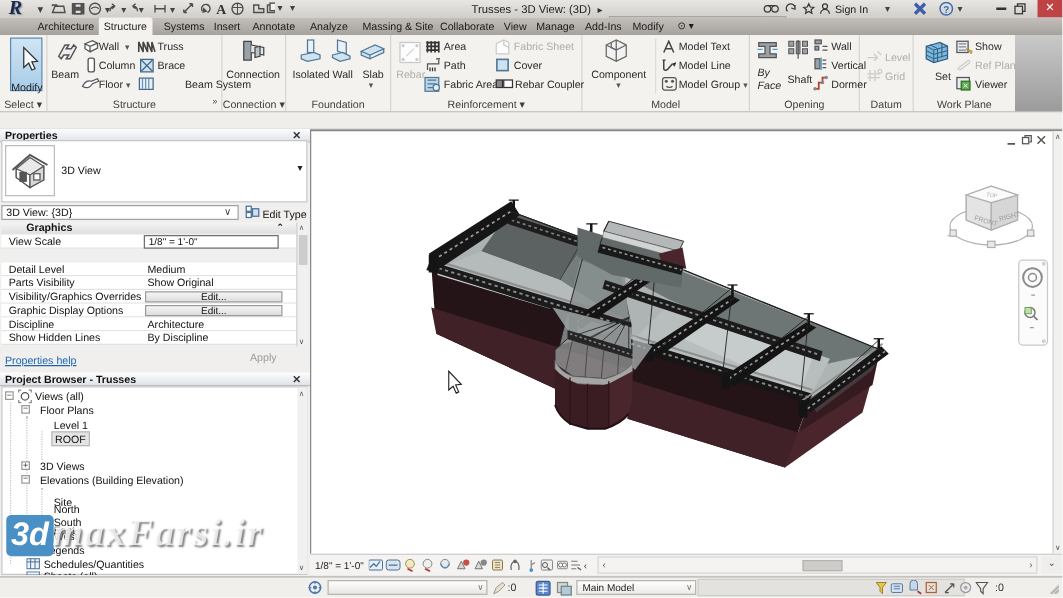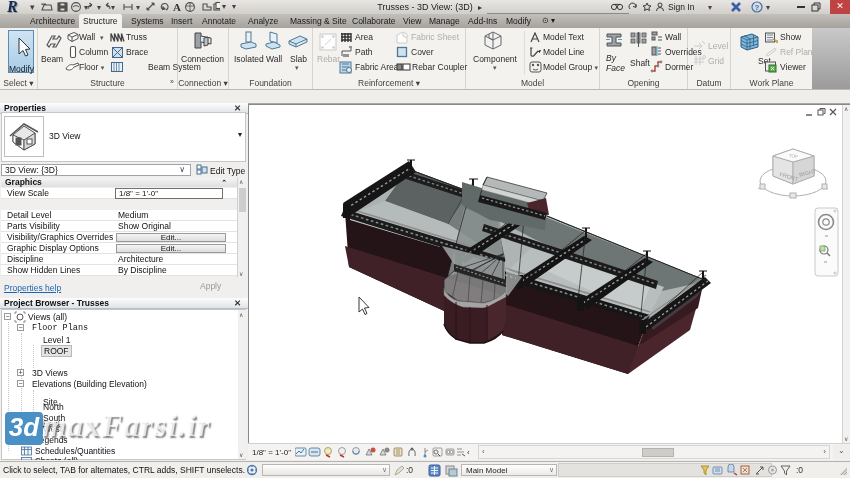--- a/index.html
+++ b/index.html
@@ -31,21 +31,21 @@
 
 #optionsbar { left:0; top:90px; width:850px; height:14px; background:#f0eeeb; border-bottom:1px solid #a9a7a3; }
 
 #leftpanels { left:0; top:104px; width:248px; height:357px; background:#f0efed; }
 .phdr { position:absolute; left:0; width:248px; height:11px; background:linear-gradient(#fdfdfd,#dfe3e8); border-bottom:1px solid #b9bcc0; font-size:8.5px; font-weight:bold; color:#111; padding-left:4px; line-height:11px; }
 .phdr .x { position:absolute; right:7px; top:0; font-weight:bold; color:#333; }
 
 #typesel { left:1px; top:112px; width:245px; height:50px; background:#fff; border:1px solid #c6c6c6; }
 #typeicon { left:4px; top:116px; width:40px; height:41px; border:1px solid #bdbdbd; background:#fff; }
 #combo3d { left:1px; top:164px; width:190px; height:12px; background:#fff; border:1px solid #9fa4ab; font-size:8.5px; padding-left:3px; line-height:10px; color:#111; }
-#graphhdr { left:1px; top:178px; width:236px; height:9px; background:linear-gradient(#f4f4f4,#dfdfdf); font-size:8.5px; font-weight:bold; color:#111; padding-left:4px; line-height:9px; }
+#graphhdr { left:1px; top:178px; width:236px; height:9px; background:linear-gradient(#f4f4f4,#dfdfdf); font-size:8.5px; font-weight:bold; color:#111; padding-left:20px; line-height:9px; }
 .prow { position:absolute; left:1px; width:236px; height:11px; background:#fff; border-bottom:1px solid #e3e3e3; font-size:8.5px; color:#111; }
 .prow .lab { position:absolute; left:6px; top:0; line-height:11px; }
 .prow .val { position:absolute; left:117px; top:0; line-height:11px; }
 .prow .valbox { position:absolute; left:114px; top:0px; width:108px; height:11px; border:1px solid #707070; line-height:9px; padding-left:3px; }
 .editbtn { position:absolute; left:115px; top:1px; width:110px; height:9px; background:linear-gradient(#f5f5f5,#dddddd); border:1px solid #9a9a9a; text-align:center; font-size:8px; line-height:8px; color:#111; }
 #pscroll { left:237px; top:178px; width:9px; height:99px; background:#f0f0f0; border-left:1px solid #d0d0d0; }
 #pscroll .thumb { position:absolute; left:1px; top:10px; width:7px; height:24px; background:#cdcdcd; }
 #prophelp { left:4px; top:283px; font-size:8.5px; color:#1c66b0; text-decoration:underline; }
 #applybtn { left:200px; top:281px; font-size:8.5px; color:#9a9a9a; }
 .tree { font-size:8.5px; color:#111; }
@@ -309,21 +309,21 @@
           <rect x="2" y="1" width="5" height="3" fill="#9aa2a8" stroke="#555"></rect>
           <rect x="2" y="6" width="3" height="3" fill="#9aa2a8" stroke="#555"></rect>
           <path d="M8 6 h4 M8 9 h4" stroke="#555"></path>
         </svg>
       <div class="rtxt" style="left:65px;top:4px;">Wall</div>
       <svg class="ric" style="left:50px;top:17px;" width="13" height="13" viewBox="0 0 13 13">
           <rect x="2" y="2" width="4" height="8" fill="#9aa2a8" stroke="#555"></rect>
           <path d="M8 3 l3 0 M8 6 l3 0 M8 9 l3 0" stroke="#555"></path>
           <path d="M7 1 V11" stroke="#4aa0c8"></path>
         </svg>
-      <div class="rtxt" style="left:65px;top:19px;">Overrides</div>
+      <div class="rtxt" style="left:65px;top:19px;">Vertical</div>
       <svg class="ric" style="left:50px;top:32px;" width="13" height="13" viewBox="0 0 13 13">
           <path d="M2 11 L5 11 L5 6 L8 6 L8 2 L11 2" fill="none" stroke="#b04030" stroke-width="1.4"></path>
           <circle cx="2" cy="11" r="1.4" fill="#888"></circle>
           <circle cx="8" cy="6" r="1.4" fill="#888"></circle>
           <circle cx="11" cy="2" r="1.4" fill="#888"></circle>
         </svg>
       <div class="rtxt" style="left:65px;top:34px;">Dormer</div>
       <div class="plabel">Opening</div>
     </div>
 
@@ -341,21 +341,21 @@
         </svg>
       <div class="rtxt gray" style="left:20px;top:28px;">Grid</div>
       <div class="plabel">Datum</div>
     </div>
 
     <div class="pnl" style="left:731px;width:81px;border-right:none;">
       <svg class="ric" style="left:7px;top:3px;" width="23" height="22" viewBox="0 0 23 22">
           <path d="M3 6 L14 3 L20 6 L20 16 L9 19 L3 16 Z" fill="#7db8dc" stroke="#2e5f82"></path>
           <path d="M3 6 L9 9 L9 19 M9 9 L20 6 M3 9.5 L9 12.5 L20 9.5 M3 13 L9 16 L20 13 M6 4.8 L12 7.8 M12 7.8 L12 18 M15.5 4 L15.5 15" fill="none" stroke="#2e5f82" stroke-width="0.8"></path>
         </svg>
-      <div class="rtxt" style="left:27px;top:28px;">Set</div>
+      <div class="rtxt" style="left:17px;top:28px;">Set</div>
       <svg class="ric" style="left:33px;top:3px;" width="14" height="13" viewBox="0 0 14 13">
           <rect x="1.5" y="2" width="9" height="9" fill="#e8eef4" stroke="#555"></rect>
           <path d="M3 4 h6 M3 6.5 h6 M3 9 h6" stroke="#888"></path>
           <path d="M9 8 l4 4 l1 -2 Z" fill="#e8b93c" stroke="#9a7a20" stroke-width="0.6"></path>
         </svg>
       <div class="rtxt" style="left:49px;top:4px;">Show</div>
       <svg class="ric" style="left:33px;top:18px;" width="14" height="12" viewBox="0 0 14 12">
           <path d="M2 9 L11 2 M4 10 L12 4" stroke="#ccc" fill="none"></path>
           <path d="M2 9 l2 1 M11 2 l1 2" stroke="#ccc"></path>
         </svg>
@@ -440,21 +440,21 @@
     <div class="abs" style="left:21px;top:333px;width:1px;height:96px;border-left:1px dotted #c8c8c8;"></div>
     <div class="abs" style="left:33px;top:345px;width:1px;height:23px;border-left:1px dotted #c8c8c8;"></div>
     <div class="abs" style="left:33px;top:390px;width:1px;height:34px;border-left:1px dotted #c8c8c8;"></div>
     <div class="titem" style="left:4px;top:313px;width:7px;height:7px;border:1px solid #9a9a9a;background:#fff;font-size:7px;line-height:6px;text-align:center;color:#333;">−</div>
     <svg class="abs" style="left:14px;top:311px;" width="12" height="12" viewBox="0 0 12 12">
         <circle cx="6" cy="6" r="3" fill="none" stroke="#555"></circle>
         <path d="M1 3 V1 H3 M9 1 H11 V3 M11 9 V11 H9 M3 11 H1 V9" fill="none" stroke="#888"></path>
       </svg>
     <div class="titem" style="left:28px;top:312px;">Views (all)</div>
     <div class="titem" style="left:17px;top:324px;width:7px;height:7px;border:1px solid #9a9a9a;background:#fff;font-size:7px;line-height:6px;text-align:center;color:#333;">−</div>
-    <div class="titem" style="left:32px;top:323px;font-family:Liberation Mono, monospace;">Floor Plans</div>
+    <div class="titem" style="left:32px;top:323px;">Floor Plans</div>
     <div class="titem" style="left:43px;top:335px;">Level 1</div>
     <div class="titem" style="left:41px;top:345px;background:#e4e4e4;border:1px solid #b8b8b8;padding:0 2px;">ROOF</div>
     <div class="titem" style="left:43px;top:357px;margin-top:40px;">Site</div>
     <div class="titem" style="left:17px;top:369px;width:7px;height:7px;border:1px solid #9a9a9a;background:#fff;font-size:7px;line-height:6px;text-align:center;color:#333;">+</div>
     <div class="titem" style="left:32px;top:368px;">3D Views</div>
     <div class="titem" style="left:17px;top:380px;width:7px;height:7px;border:1px solid #9a9a9a;background:#fff;font-size:7px;line-height:6px;text-align:center;color:#333;">−</div>
     <div class="titem" style="left:32px;top:379px;">Elevations (Building Elevation)</div>
     <div class="titem" style="left:43px;top:391px;margin-top:28px;">East</div>
     <div class="titem" style="left:43px;top:402px;">North</div>
     <div class="titem" style="left:43px;top:413px;">South</div>
@@ -702,21 +702,20 @@
   <div class="abs" style="left:467px;top:448px;font-size:8px;color:#333;">‹</div>
   <div class="abs" style="left:478px;top:445px;width:352px;height:14px;background:#f4f3f1;border:1px solid #d8d6d3;">
     <div style="position:absolute;left:3px;top:1px;font-size:8px;color:#555;">‹</div>
     <div style="position:absolute;right:3px;top:1px;font-size:8px;color:#555;">›</div>
     <div style="position:absolute;left:163px;top:2px;width:32px;height:9px;background:#cfcdc9;border:1px solid #b5b3af;"></div>
   </div>
   <div class="abs" style="left:833px;top:445px;width:17px;height:14px;background:#efeeec;">
       <span style="position:absolute;left:5px;top:1px;font-size:8px;color:#555;">⌄</span>
     </div>
   <div id="statusbar" class="abs">
-    <div style="position:absolute;left:3px;top:3px;">Click to select, TAB for alternates, CTRL adds, SHIFT unselects.</div>
     <svg style="position:absolute;left:246px;top:2px;" width="12" height="12" viewBox="0 0 12 12">
         <circle cx="6" cy="6" r="4.5" fill="none" stroke="#4a78b0" stroke-width="1.3"></circle>
         <circle cx="6" cy="6" r="1.6" fill="#4a78b0"></circle>
         <path d="M6 1 V3 M6 9 V11 M1 6 H3 M9 6 H11" stroke="#4a78b0"></path>
       </svg>
     <div style="position:absolute;left:262px;top:2px;width:128px;height:12px;background:linear-gradient(#fefefe,#e8e6e3);border:1px solid #b8b6b2;">
         <span style="position:absolute;right:2px;top:1px;font-size:7px;color:#777;">∨</span>
       </div>
     <svg style="position:absolute;left:394px;top:3px;" width="11" height="11" viewBox="0 0 11 11">
         <path d="M1 10 L3 5 8 1 10 3 5 8 Z" fill="#e8e0c8" stroke="#999" stroke-width="0.8"></path>

